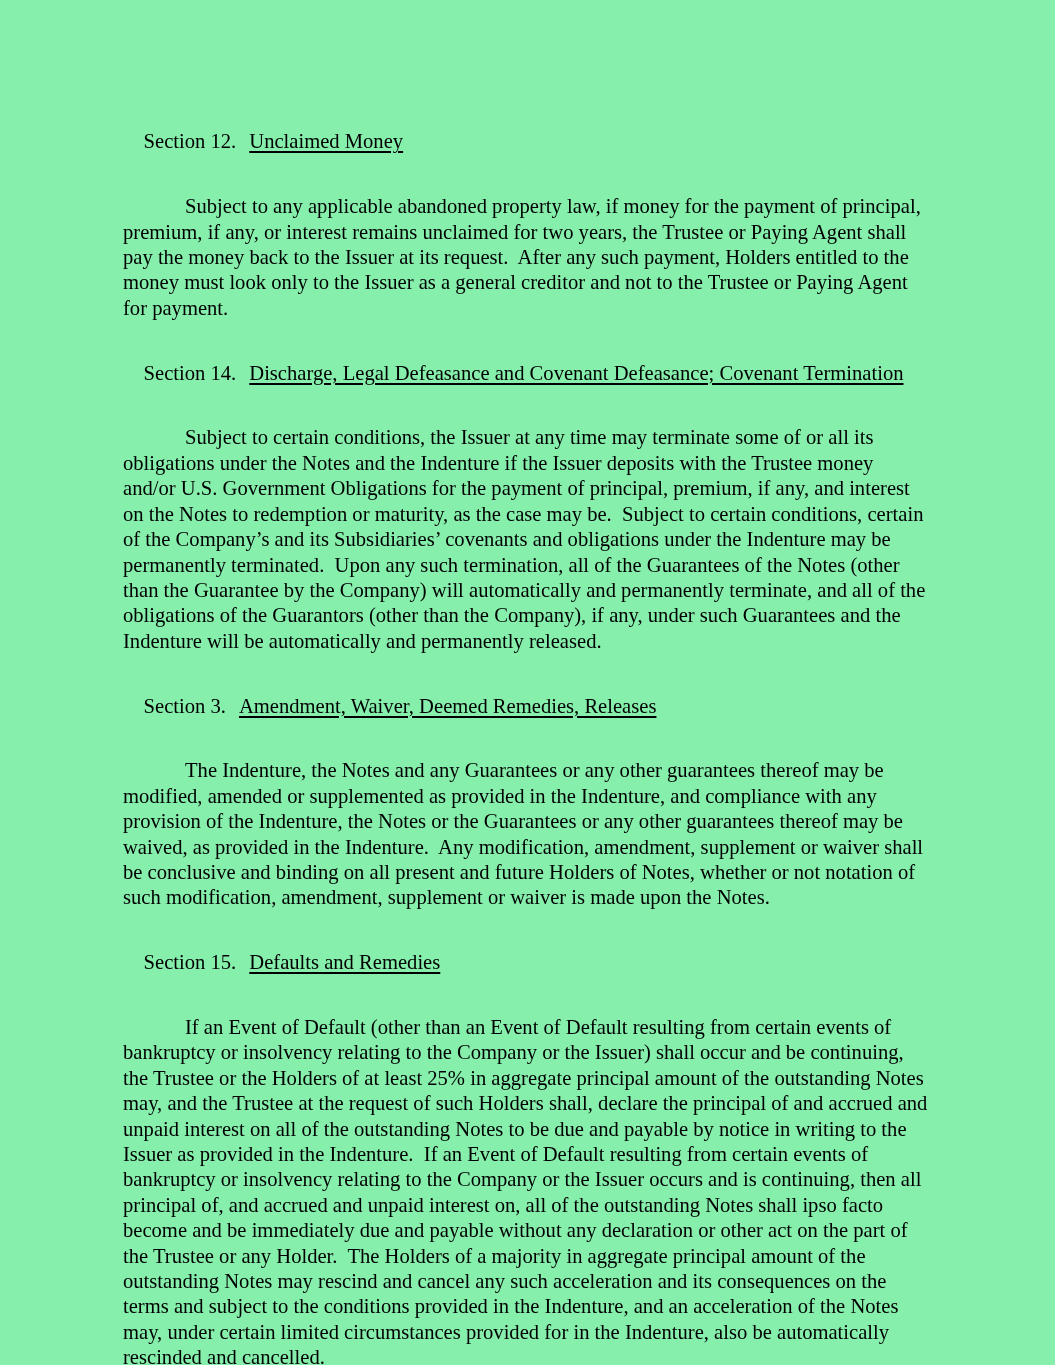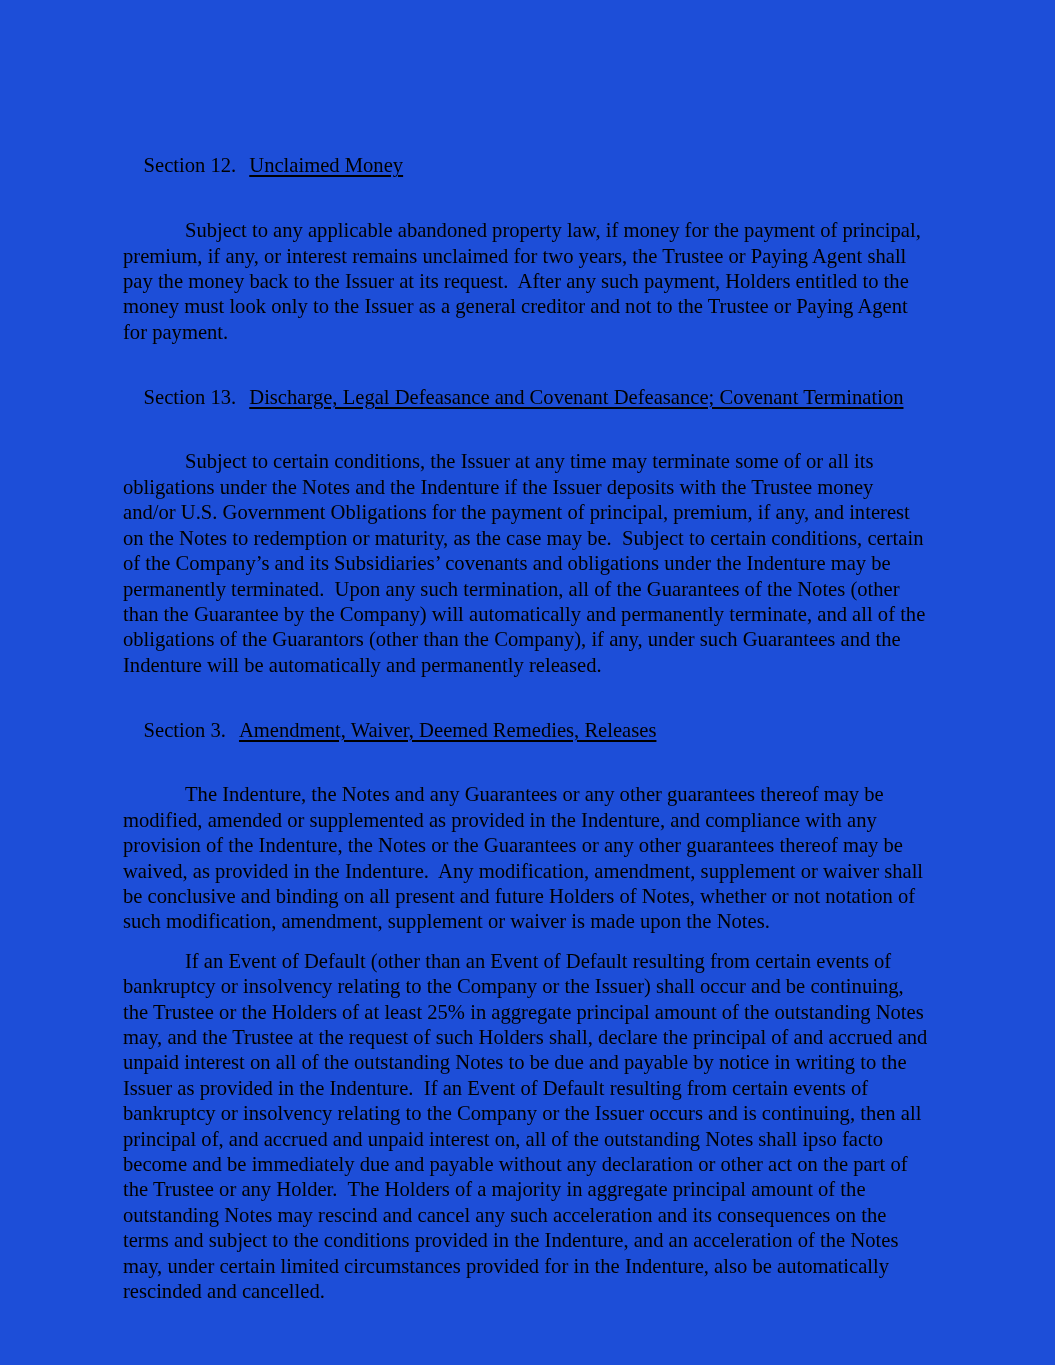--- a/index.html
+++ b/index.html
@@ -5,27 +5,27 @@
   html, body {
     margin: 0;
     padding: 0;
     background: #ffffff;
   }
   .doc-page {
     position: relative;
     width: 1055px;
     height: 1365px;
     margin: 0 auto;
-    background: #1d4ed8;
+    background: #86efac;
     color: #000000;
     font-family: "Liberation Serif", "DejaVu Serif", serif;
     font-size: 20.6px;
     line-height: 25.4px;
     box-sizing: border-box;
-    padding: 114px 124px 0 123px;
+    padding: 90px 124px 0 123px;
     overflow: hidden;
   }
   .section-heading {
     margin: 14px 0;
     white-space: pre-wrap;
   }
   .section-label {
     text-decoration: none;
   }
   .label-gap {
@@ -56,25 +56,28 @@
 <body>
 
 <div class="doc-page">
 
   <div class="section-heading">
     <span class="section-label">Section 12.</span><span class="label-gap"></span><span class="section-title">Unclaimed Money</span>
   </div>
   <p class="body-para">Subject to any applicable abandoned property law, if money for the payment of principal, premium, if any, or interest remains unclaimed for two years, the Trustee or Paying Agent shall pay the money back to the Issuer at its request.  After any such payment, Holders entitled to the money must look only to the Issuer as a general creditor and not to the Trustee or Paying Agent for payment.</p>
 
   <div class="section-heading">
-    <span class="section-label">Section 13.</span><span class="label-gap"></span><span class="section-title">Discharge, Legal Defeasance and Covenant Defeasance; Covenant Termination</span>
+    <span class="section-label">Section 14.</span><span class="label-gap"></span><span class="section-title">Discharge, Legal Defeasance and Covenant Defeasance; Covenant Termination</span>
   </div>
   <p class="body-para">Subject to certain conditions, the Issuer at any time may terminate some of or all its obligations under the Notes and the Indenture if the Issuer deposits with the Trustee money and/or U.S. Government Obligations for the payment of principal, premium, if any, and interest on the Notes to redemption or maturity, as the case may be.  Subject to certain conditions, certain of the Company’s and its Subsidiaries’ covenants and obligations under the Indenture may be permanently terminated.  Upon any such termination, all of the Guarantees of the Notes (other than the Guarantee by the Company) will automatically and permanently terminate, and all of the obligations of the Guarantors (other than the Company), if any, under such Guarantees and the Indenture will be automatically and permanently released.</p>
 
   <div class="section-heading">
     <span class="section-label">Section 3.</span><span class="label-gap"></span><span class="section-title">Amendment, Waiver, Deemed Remedies, Releases</span>
   </div>
   <p class="body-para">The Indenture, the Notes and any Guarantees or any other guarantees thereof may be modified, amended or supplemented as provided in the Indenture, and compliance with any provision of the Indenture, the Notes or the Guarantees or any other guarantees thereof may be waived, as provided in the Indenture.  Any modification, amendment, supplement or waiver shall be conclusive and binding on all present and future Holders of Notes, whether or not notation of such modification, amendment, supplement or waiver is made upon the Notes.</p>
 
+  <div class="section-heading">
+    <span class="section-label">Section 15.</span><span class="label-gap"></span><span class="section-title">Defaults and Remedies</span>
+  </div>
   <p class="body-para">If an Event of Default (other than an Event of Default resulting from certain events of bankruptcy or insolvency relating to the Company or the Issuer) shall occur and be continuing, the Trustee or the Holders of at least 25% in aggregate principal amount of the outstanding Notes may, and the Trustee at the request of such Holders shall, declare the principal of and accrued and unpaid interest on all of the outstanding Notes to be due and payable by notice in writing to the Issuer as provided in the Indenture.  If an Event of Default resulting from certain events of bankruptcy or insolvency relating to the Company or the Issuer occurs and is continuing, then all principal of, and accrued and unpaid interest on, all of the outstanding Notes shall ipso facto become and be immediately due and payable without any declaration or other act on the part of the Trustee or any Holder.  The Holders of a majority in aggregate principal amount of the outstanding Notes may rescind and cancel any such acceleration and its consequences on the terms and subject to the conditions provided in the Indenture, and an acceleration of the Notes may, under certain limited circumstances provided for in the Indenture, also be automatically rescinded and cancelled.</p>
 
 
 </div>
 
 </body></html>

